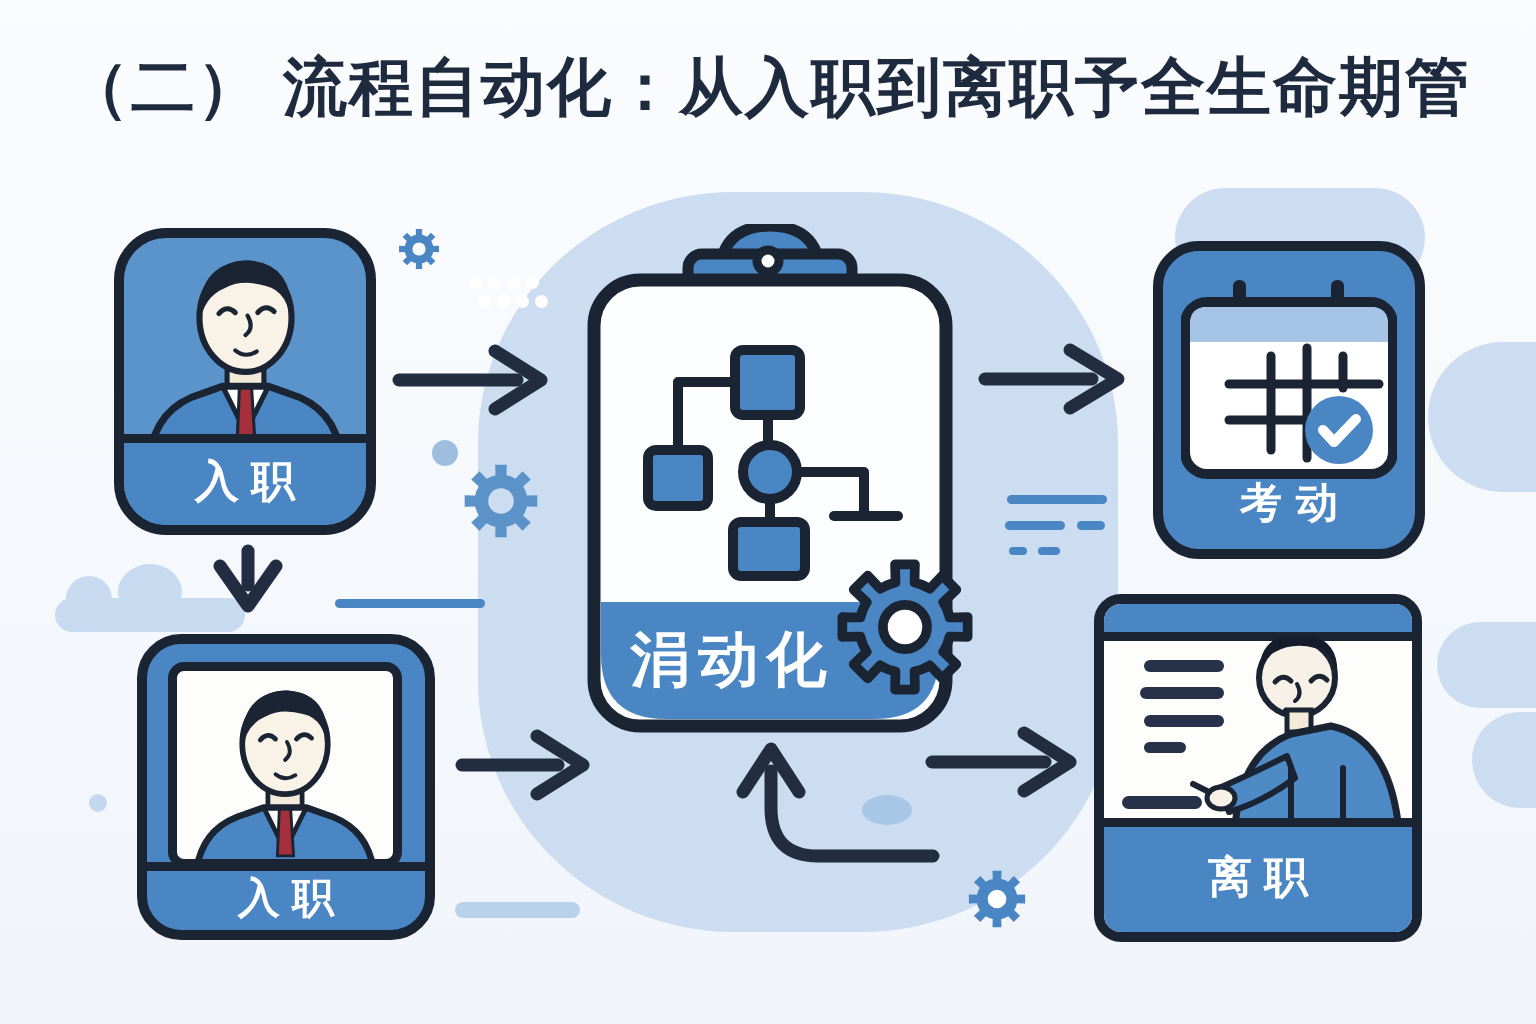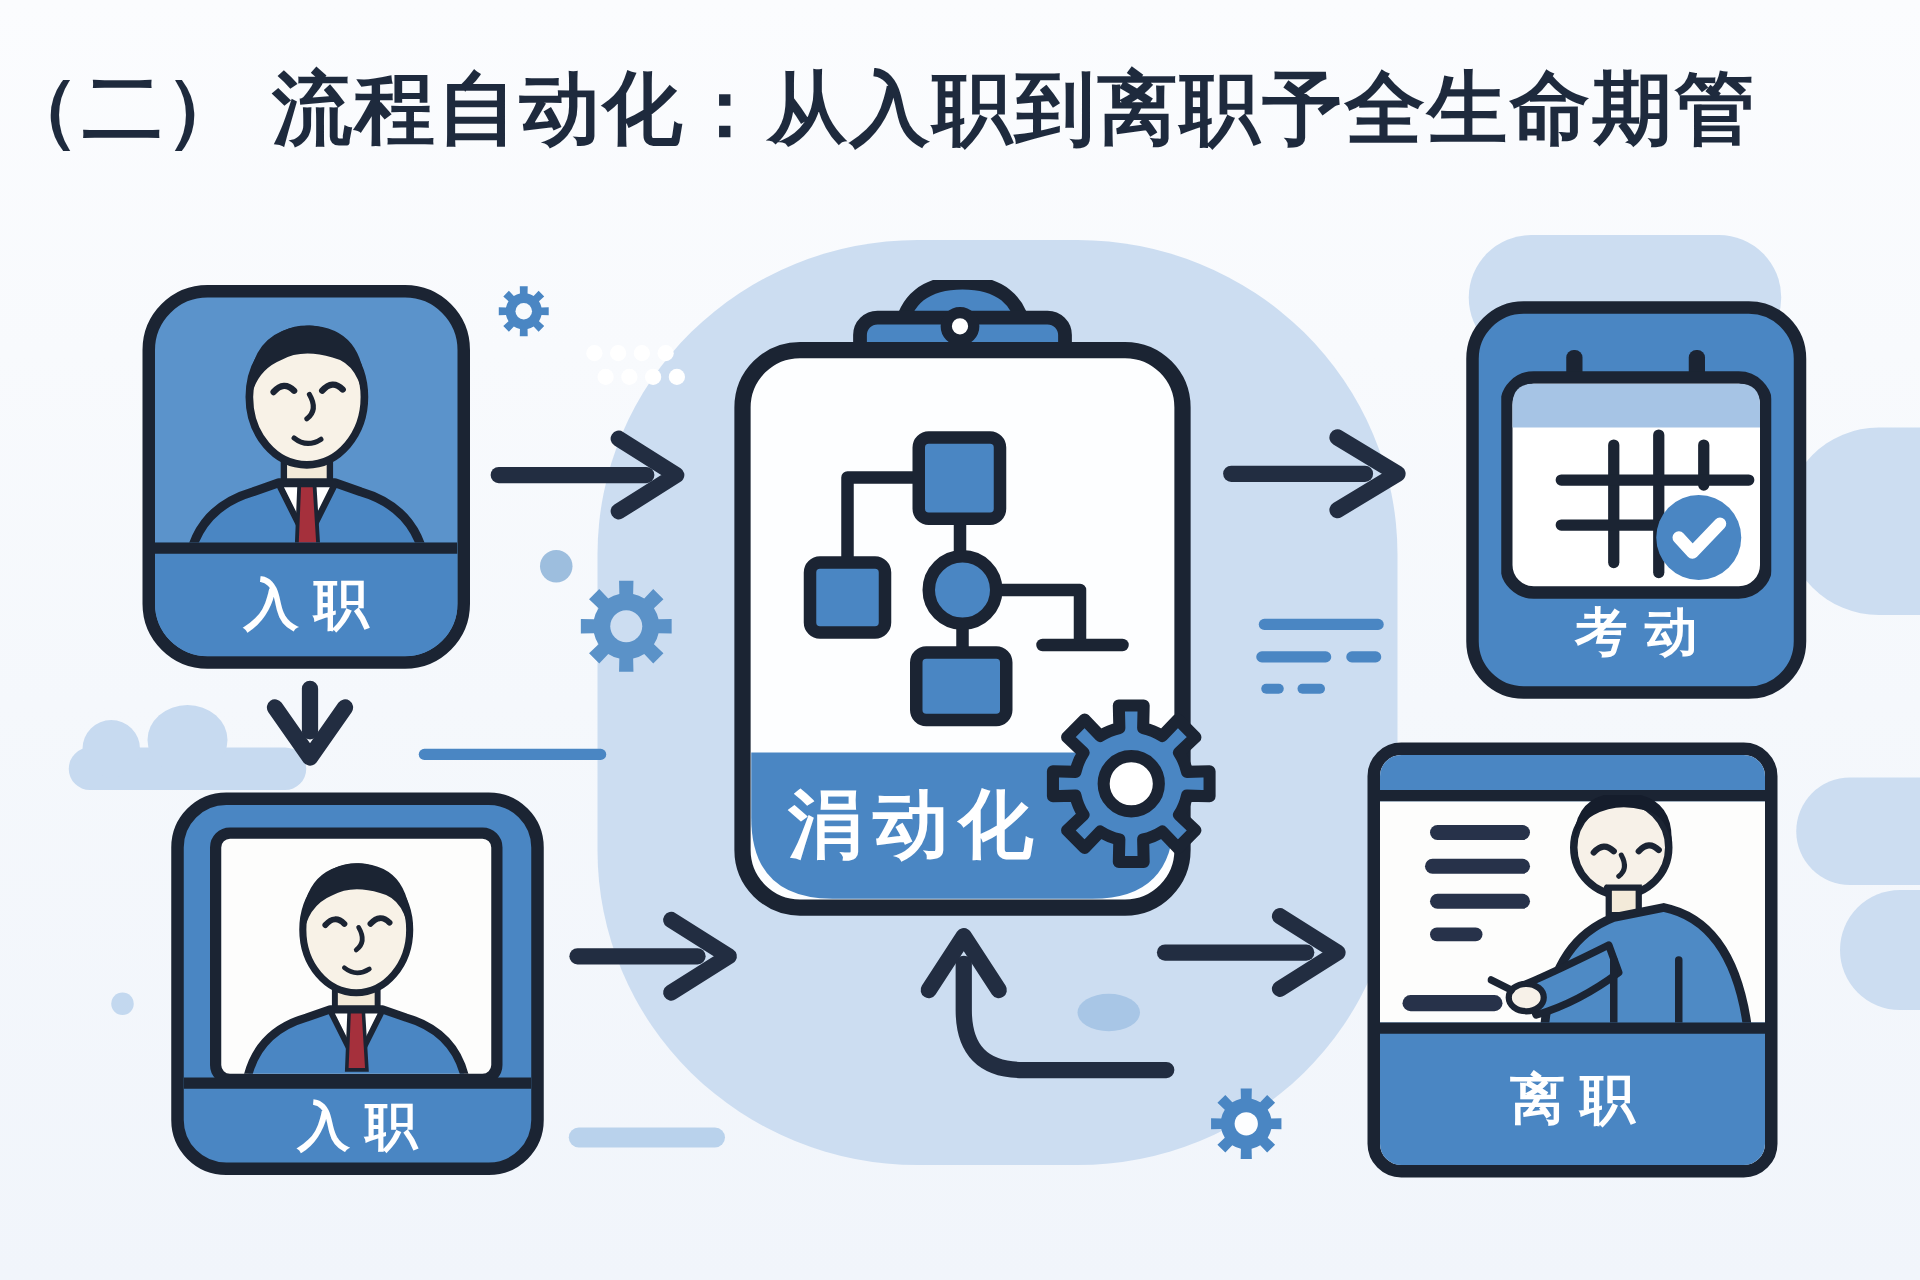--- a/index.html
+++ b/index.html
@@ -4,25 +4,25 @@
 <style>
   html,body{margin:0;padding:0;background:#e8edf5;}
   .canvas{
     position:relative;width:1536px;height:1024px;overflow:hidden;
     background:linear-gradient(180deg,#fbfcfe 0%,#f5f8fc 55%,#f1f5fb 100%);
     font-family:"Liberation Sans","DejaVu Sans",sans-serif;
   }
   .abs{position:absolute;}
   .blob{background:#ccddf1;}
   .title{
-    left:0;right:0;top:44px;text-align:left;
+    left:0;right:0;top:44px;text-align:center;
     font-size:64px;font-weight:900;color:#1e2a3d;letter-spacing:2px;
     white-space:nowrap;
   }
-  .card{border:10px solid #1b2433;box-sizing:border-box;overflow:hidden;}
+  .card{border:10px solid #1b2433;box-sizing:border-box;overflow:hidden;font-family:Liberation Mono, monospace;}
   .band-label{
     color:#ffffff;font-weight:900;text-align:center;
     letter-spacing:12px;text-indent:12px;line-height:1;
   }
   .docline{background:#27324a;border-radius:7px;}
   .dash{background:#4a86c3;border-radius:6px;}
   .dot{background:#ffffff;border-radius:50%;width:13px;height:13px;}
 </style>
 </head>
 <body>
@@ -156,21 +156,21 @@
     <rect x="68" y="226" width="60" height="56" rx="8" fill="#4a86c3" stroke="#1b2433" stroke-width="10"></rect>
     <rect x="153" y="298" width="72" height="54" rx="8" fill="#4a86c3" stroke="#1b2433" stroke-width="10"></rect>
     <circle cx="190" cy="248" r="27" fill="#4a86c3" stroke="#1b2433" stroke-width="10"></circle>
   </svg>
   <div class="abs band-label" style="left:596px;top:630px;width:265px;font-size:60px;letter-spacing:8px;text-indent:8px;">涓动化</div>
   <svg class="abs" style="left:836px;top:558px;width:138px;height:138px" viewBox="0 0 100 100">
     <use href="#gearp" fill="#4a86c3" stroke="#1b2433" stroke-width="7" stroke-linejoin="round"></use>
     <circle cx="50" cy="50" r="16" fill="#ffffff" stroke="#1b2433" stroke-width="7"></circle>
   </svg>
 
-  <div class="abs card" style="left:1153px;top:241px;width:272px;height:318px;border-radius:46px;background:#4a86c3;margin-left:20px;">
+  <div class="abs card" style="left:1153px;top:241px;width:272px;height:318px;border-radius:46px;background:#4a86c3;">
     <svg class="abs" style="left:18px;top:28px;width:216px;height:202px" viewBox="0 0 216 200">
       <rect x="52" y="0" width="13" height="44" rx="6" fill="#1b2433"></rect>
       <rect x="150" y="0" width="13" height="44" rx="6" fill="#1b2433"></rect>
       <rect x="4" y="22" width="208" height="172" rx="22" fill="#ffffff" stroke="#1b2433" stroke-width="10"></rect>
       <path d="M26,27 h164 q17,0 17,17 v18 H9 v-18 q0,-17 17,-17 Z" fill="#a6c4e5"></path>
       <g fill="none" stroke="#1b2433" stroke-width="9" stroke-linecap="round">
         <path d="M90,76 V170"></path>
           <path d="M126,68 V178"></path>
           <path d="M162,76 V108"></path>
         <path d="M48,104 H198"></path>

